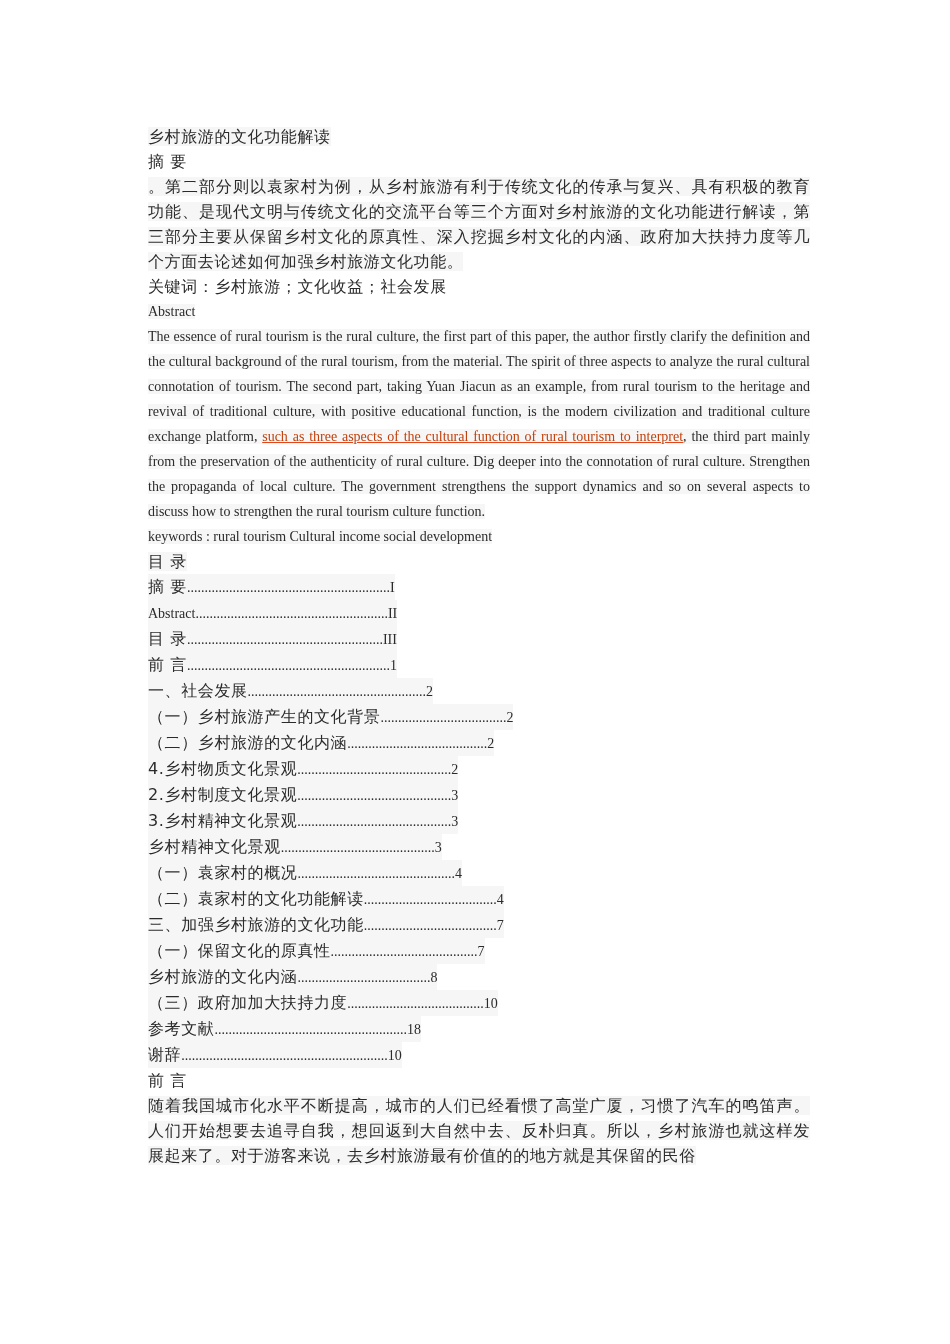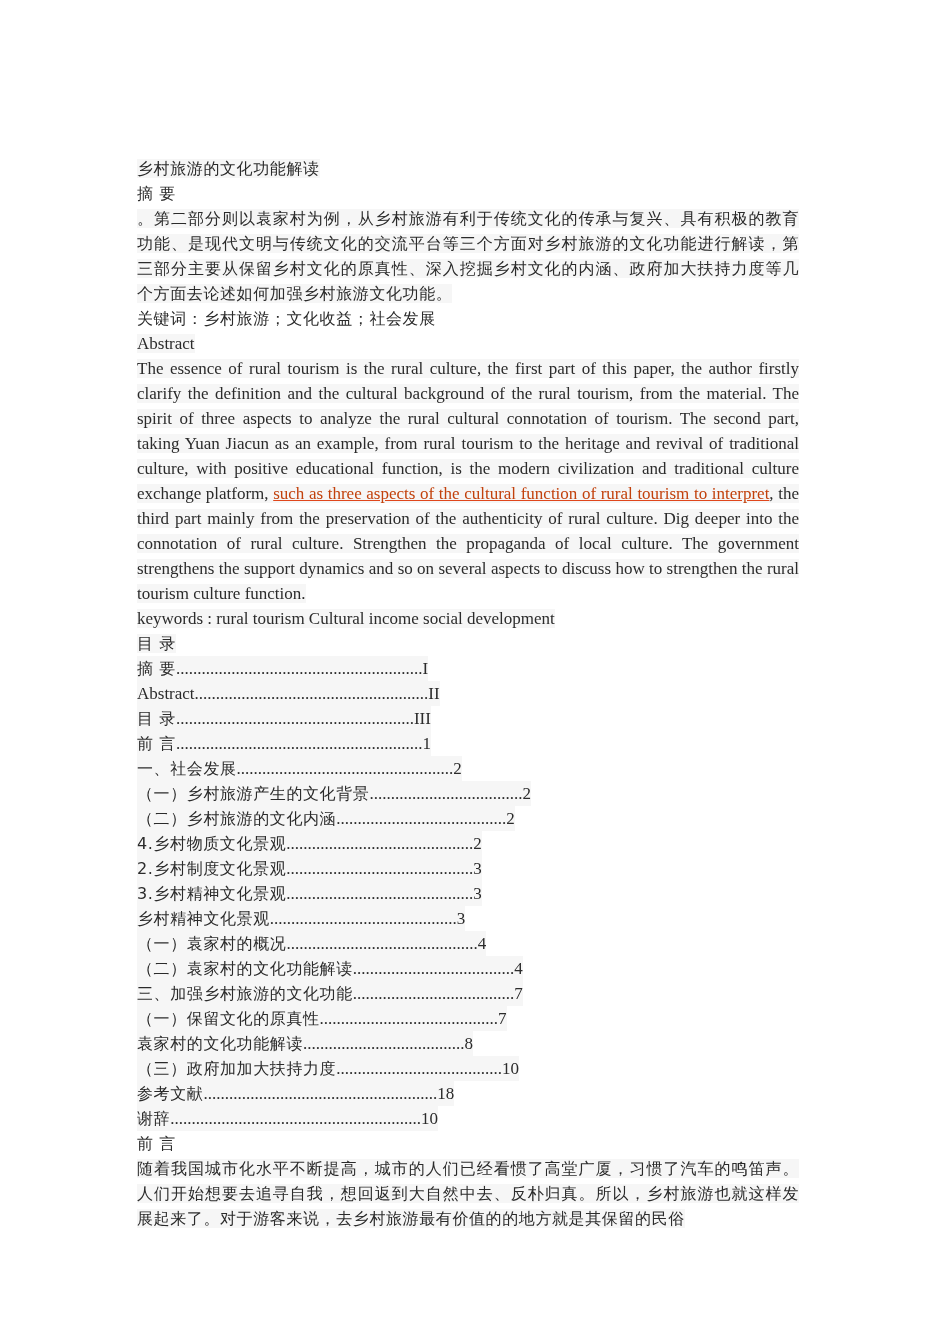--- a/index.html
+++ b/index.html
@@ -1,27 +1,27 @@
 <!DOCTYPE html>
 <html><head>
 <meta charset="utf-8">
 <style>
   html, body { margin: 0; padding: 0; background: #ffffff; }
   body { width: 950px; height: 1344px; position: relative; overflow: hidden; }
   .page {
-    position: absolute; left: 137px; top: 124px; width: 662px;
+    position: absolute; left: 148px; top: 124px; width: 662px;
     font-family: "Liberation Serif", "DejaVu Serif", serif;
-    font-size: 16.5px; line-height: 25px; color: #2b2b2b; margin-top: 32px;
+    font-size: 16.5px; line-height: 25px; color: #2b2b2b;
   }
   .line { display: block; }
   .hl { background: #f6f6f6; }
   .para { text-align: justify; text-align-last: left; }
   .para span.hl { box-decoration-break: clone; -webkit-box-decoration-break: clone; }
   .cjk { font-family: "DejaVu Sans", sans-serif; font-size: 16px; letter-spacing: 0.6px; }
-  .en { font-family: "Liberation Serif", serif; font-size: 17px; }
+  .en { font-family: "Liberation Serif", serif; font-size: 14px; }
   .link { color: #c2410c; text-decoration: underline; text-decoration-color: #e0471c; }
   .toc-item { display: inline-block; background: #f6f6f6; white-space: nowrap; }
 </style>
 </head>
 <body>
 
 <div class="page">
   <div class="line cjk"><span class="hl">乡村旅游的文化功能解读</span></div>
   <div class="line cjk"><span>摘 要</span></div>
   <div class="para cjk"><span class="hl">。第二部分则以袁家村为例，从乡村旅游有利于传统文化的传承与复兴、具有积极的教育功能、是现代文明与传统文化的交流平台等三个方面对乡村旅游的文化功能进行解读，第三部分主要从保留乡村文化的原真性、深入挖掘乡村文化的内涵、政府加大扶持力度等几个方面去论述如何加强乡村旅游文化功能。</span></div>
@@ -40,21 +40,21 @@
       <div class="line"><span class="toc-item"><span class="cjk">（一）乡村旅游产生的文化背景</span><span class="en">....................................</span><span class="en">2</span></span></div>
       <div class="line"><span class="toc-item"><span class="cjk">（二）乡村旅游的文化内涵</span><span class="en">........................................</span><span class="en">2</span></span></div>
       <div class="line"><span class="toc-item"><span class="cjk">4.乡村物质文化景观</span><span class="en">............................................</span><span class="en">2</span></span></div>
       <div class="line"><span class="toc-item"><span class="cjk">2.乡村制度文化景观</span><span class="en">............................................</span><span class="en">3</span></span></div>
       <div class="line"><span class="toc-item"><span class="cjk">3.乡村精神文化景观</span><span class="en">............................................</span><span class="en">3</span></span></div>
       <div class="line"><span class="toc-item"><span class="cjk">乡村精神文化景观</span><span class="en">............................................</span><span class="en">3</span></span></div>
       <div class="line"><span class="toc-item"><span class="cjk">（一）袁家村的概况</span><span class="en">.............................................</span><span class="en">4</span></span></div>
       <div class="line"><span class="toc-item"><span class="cjk">（二）袁家村的文化功能解读</span><span class="en">......................................</span><span class="en">4</span></span></div>
       <div class="line"><span class="toc-item"><span class="cjk">三、加强乡村旅游的文化功能</span><span class="en">......................................</span><span class="en">7</span></span></div>
       <div class="line"><span class="toc-item"><span class="cjk">（一）保留文化的原真性</span><span class="en">..........................................</span><span class="en">7</span></span></div>
-      <div class="line"><span class="toc-item"><span class="cjk">袁家村的文化功能解读</span><span class="en">......................................</span><span class="en">8</span></span></div>
+      <div class="line"><span class="toc-item"><span class="cjk">乡村旅游的文化内涵</span><span class="en">......................................</span><span class="en">8</span></span></div>
       <div class="line"><span class="toc-item"><span class="cjk">（三）政府加加大扶持力度</span><span class="en">.......................................</span><span class="en">10</span></span></div>
       <div class="line"><span class="toc-item"><span class="cjk">参考文献</span><span class="en">.......................................................</span><span class="en">18</span></span></div>
       <div class="line"><span class="toc-item"><span class="cjk">谢辞</span><span class="en">...........................................................</span><span class="en">10</span></span></div>
     </div>
 
   <div class="line cjk"><span>前 言</span></div>
   <div class="para cjk"><span class="hl">随着我国城市化水平不断提高，城市的人们已经看惯了高堂广厦，习惯了汽车的鸣笛声。人们开始想要去追寻自我，想回返到大自然中去、反朴归真。所以，乡村旅游也就这样发展起来了。对于游客来说，去乡村旅游最有价值的的地方就是其保留的民俗</span></div>
 </div>
 
 </body></html>

